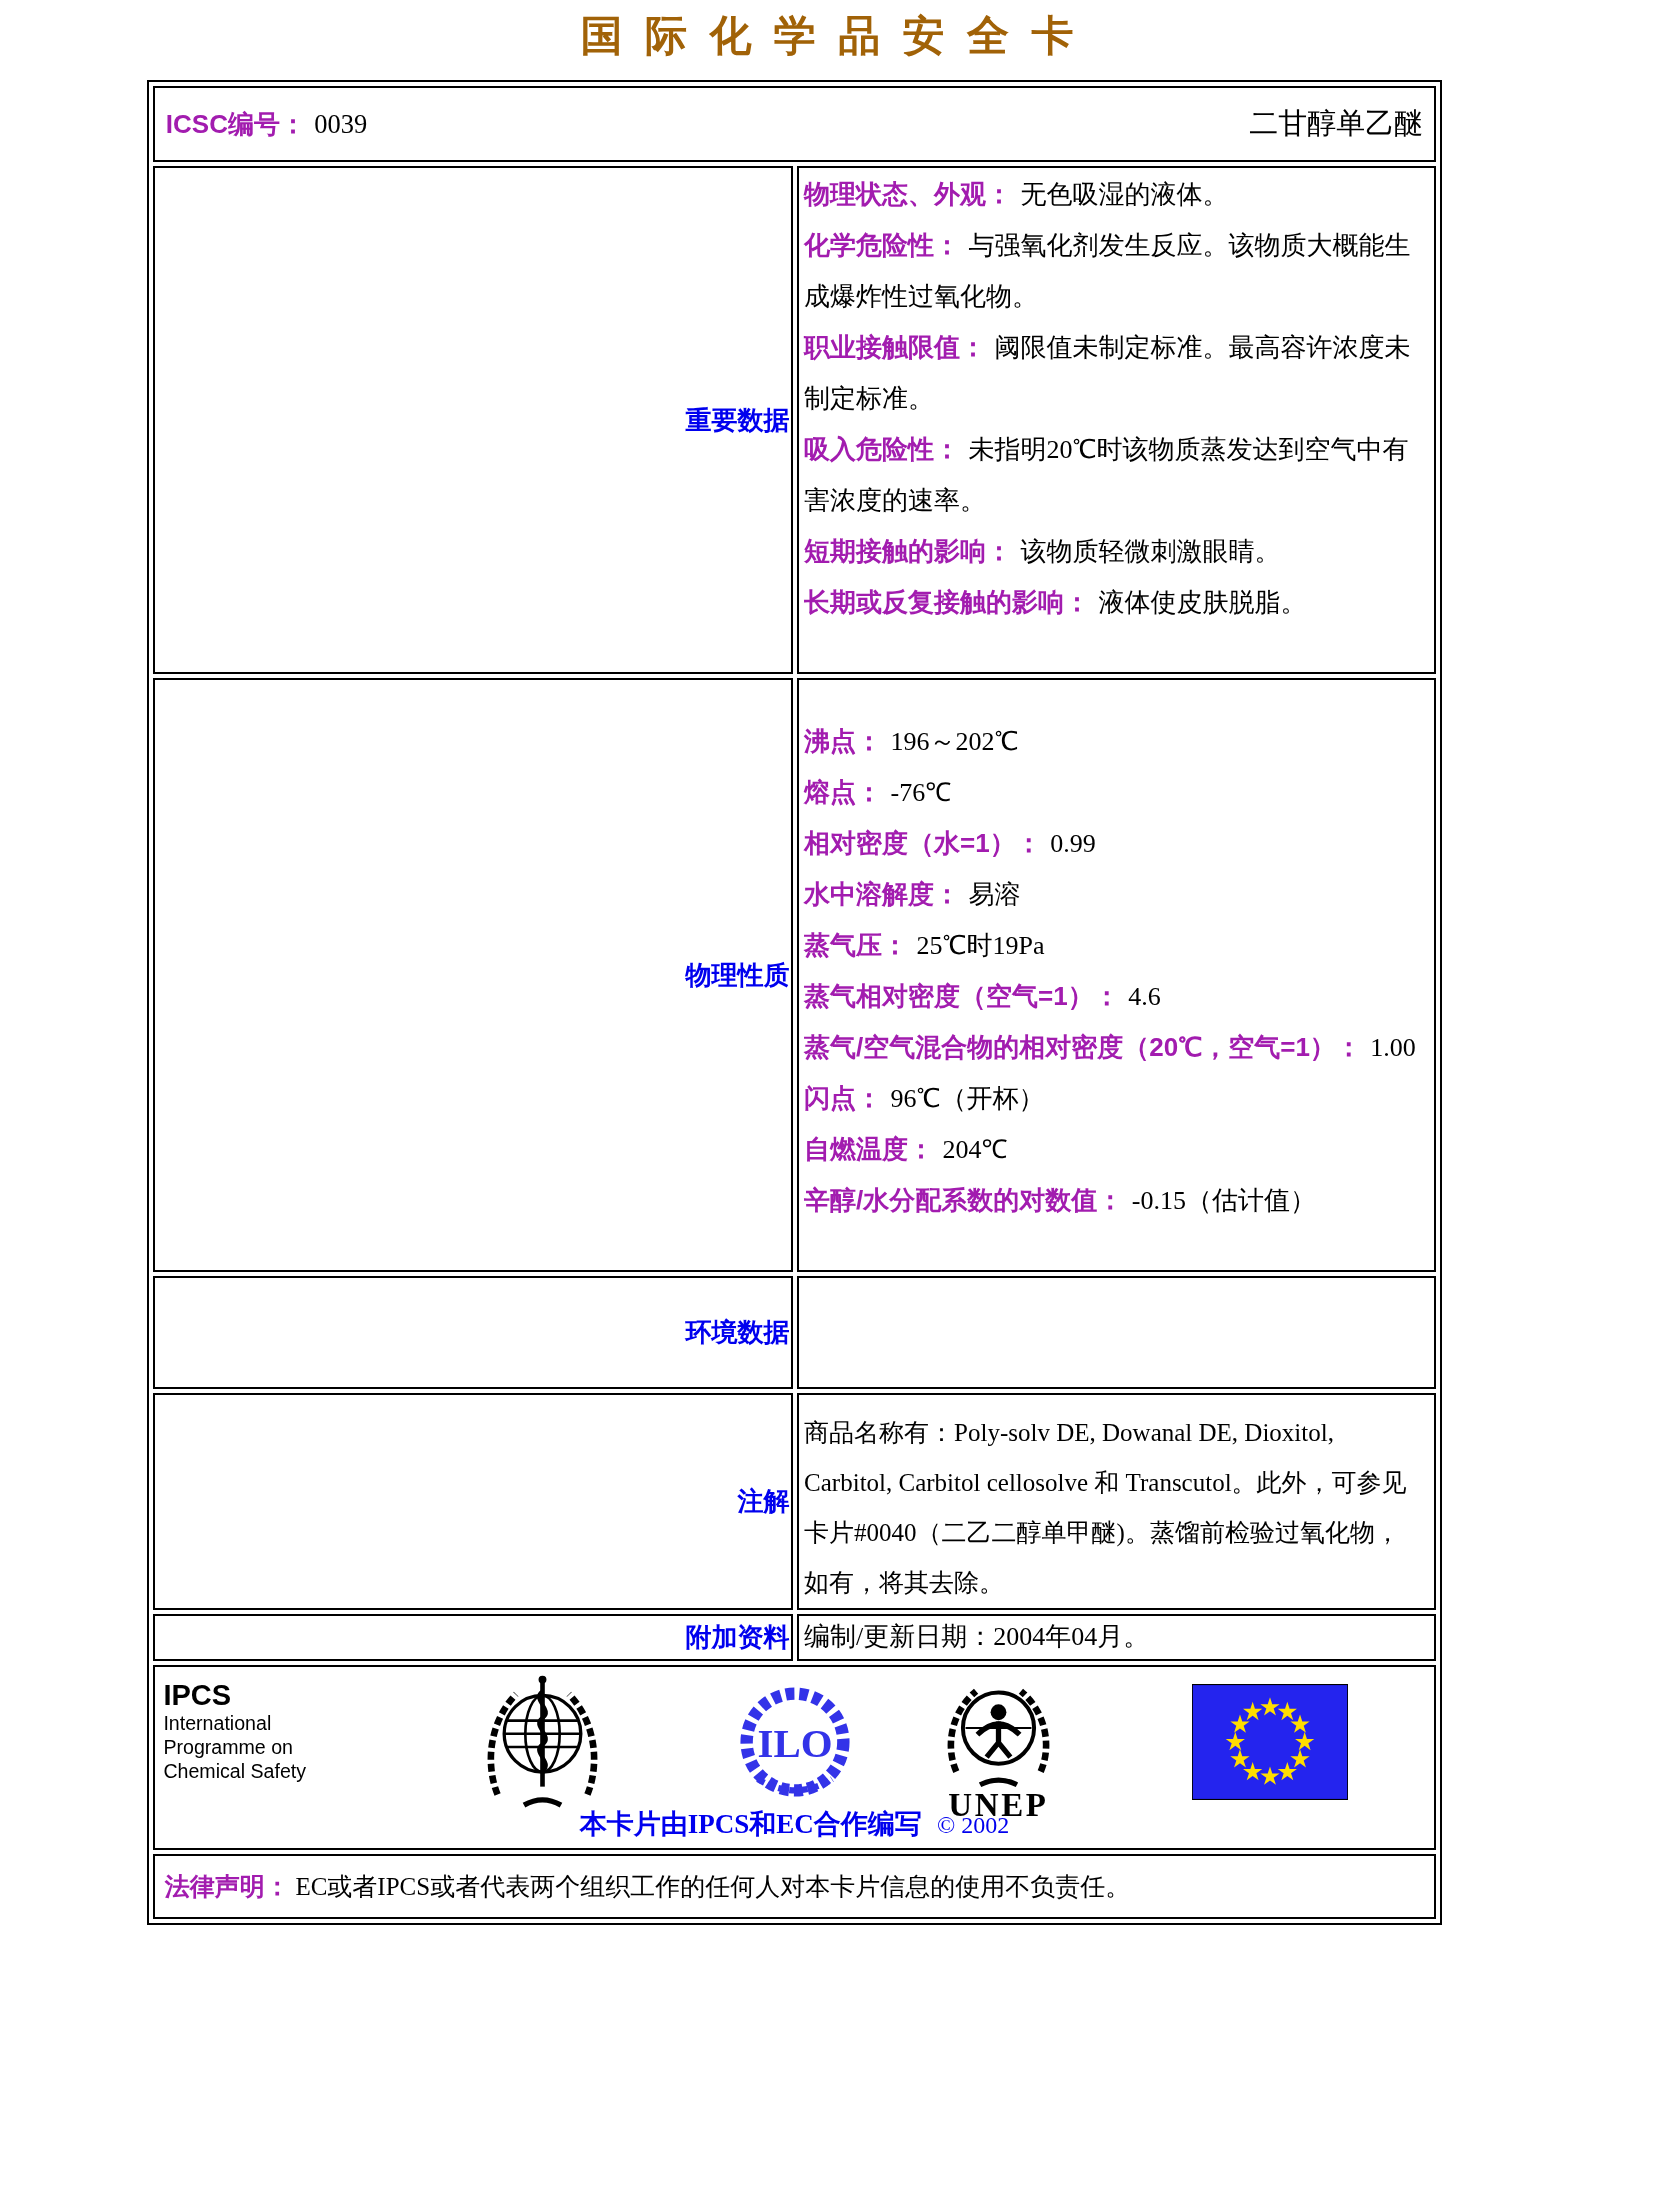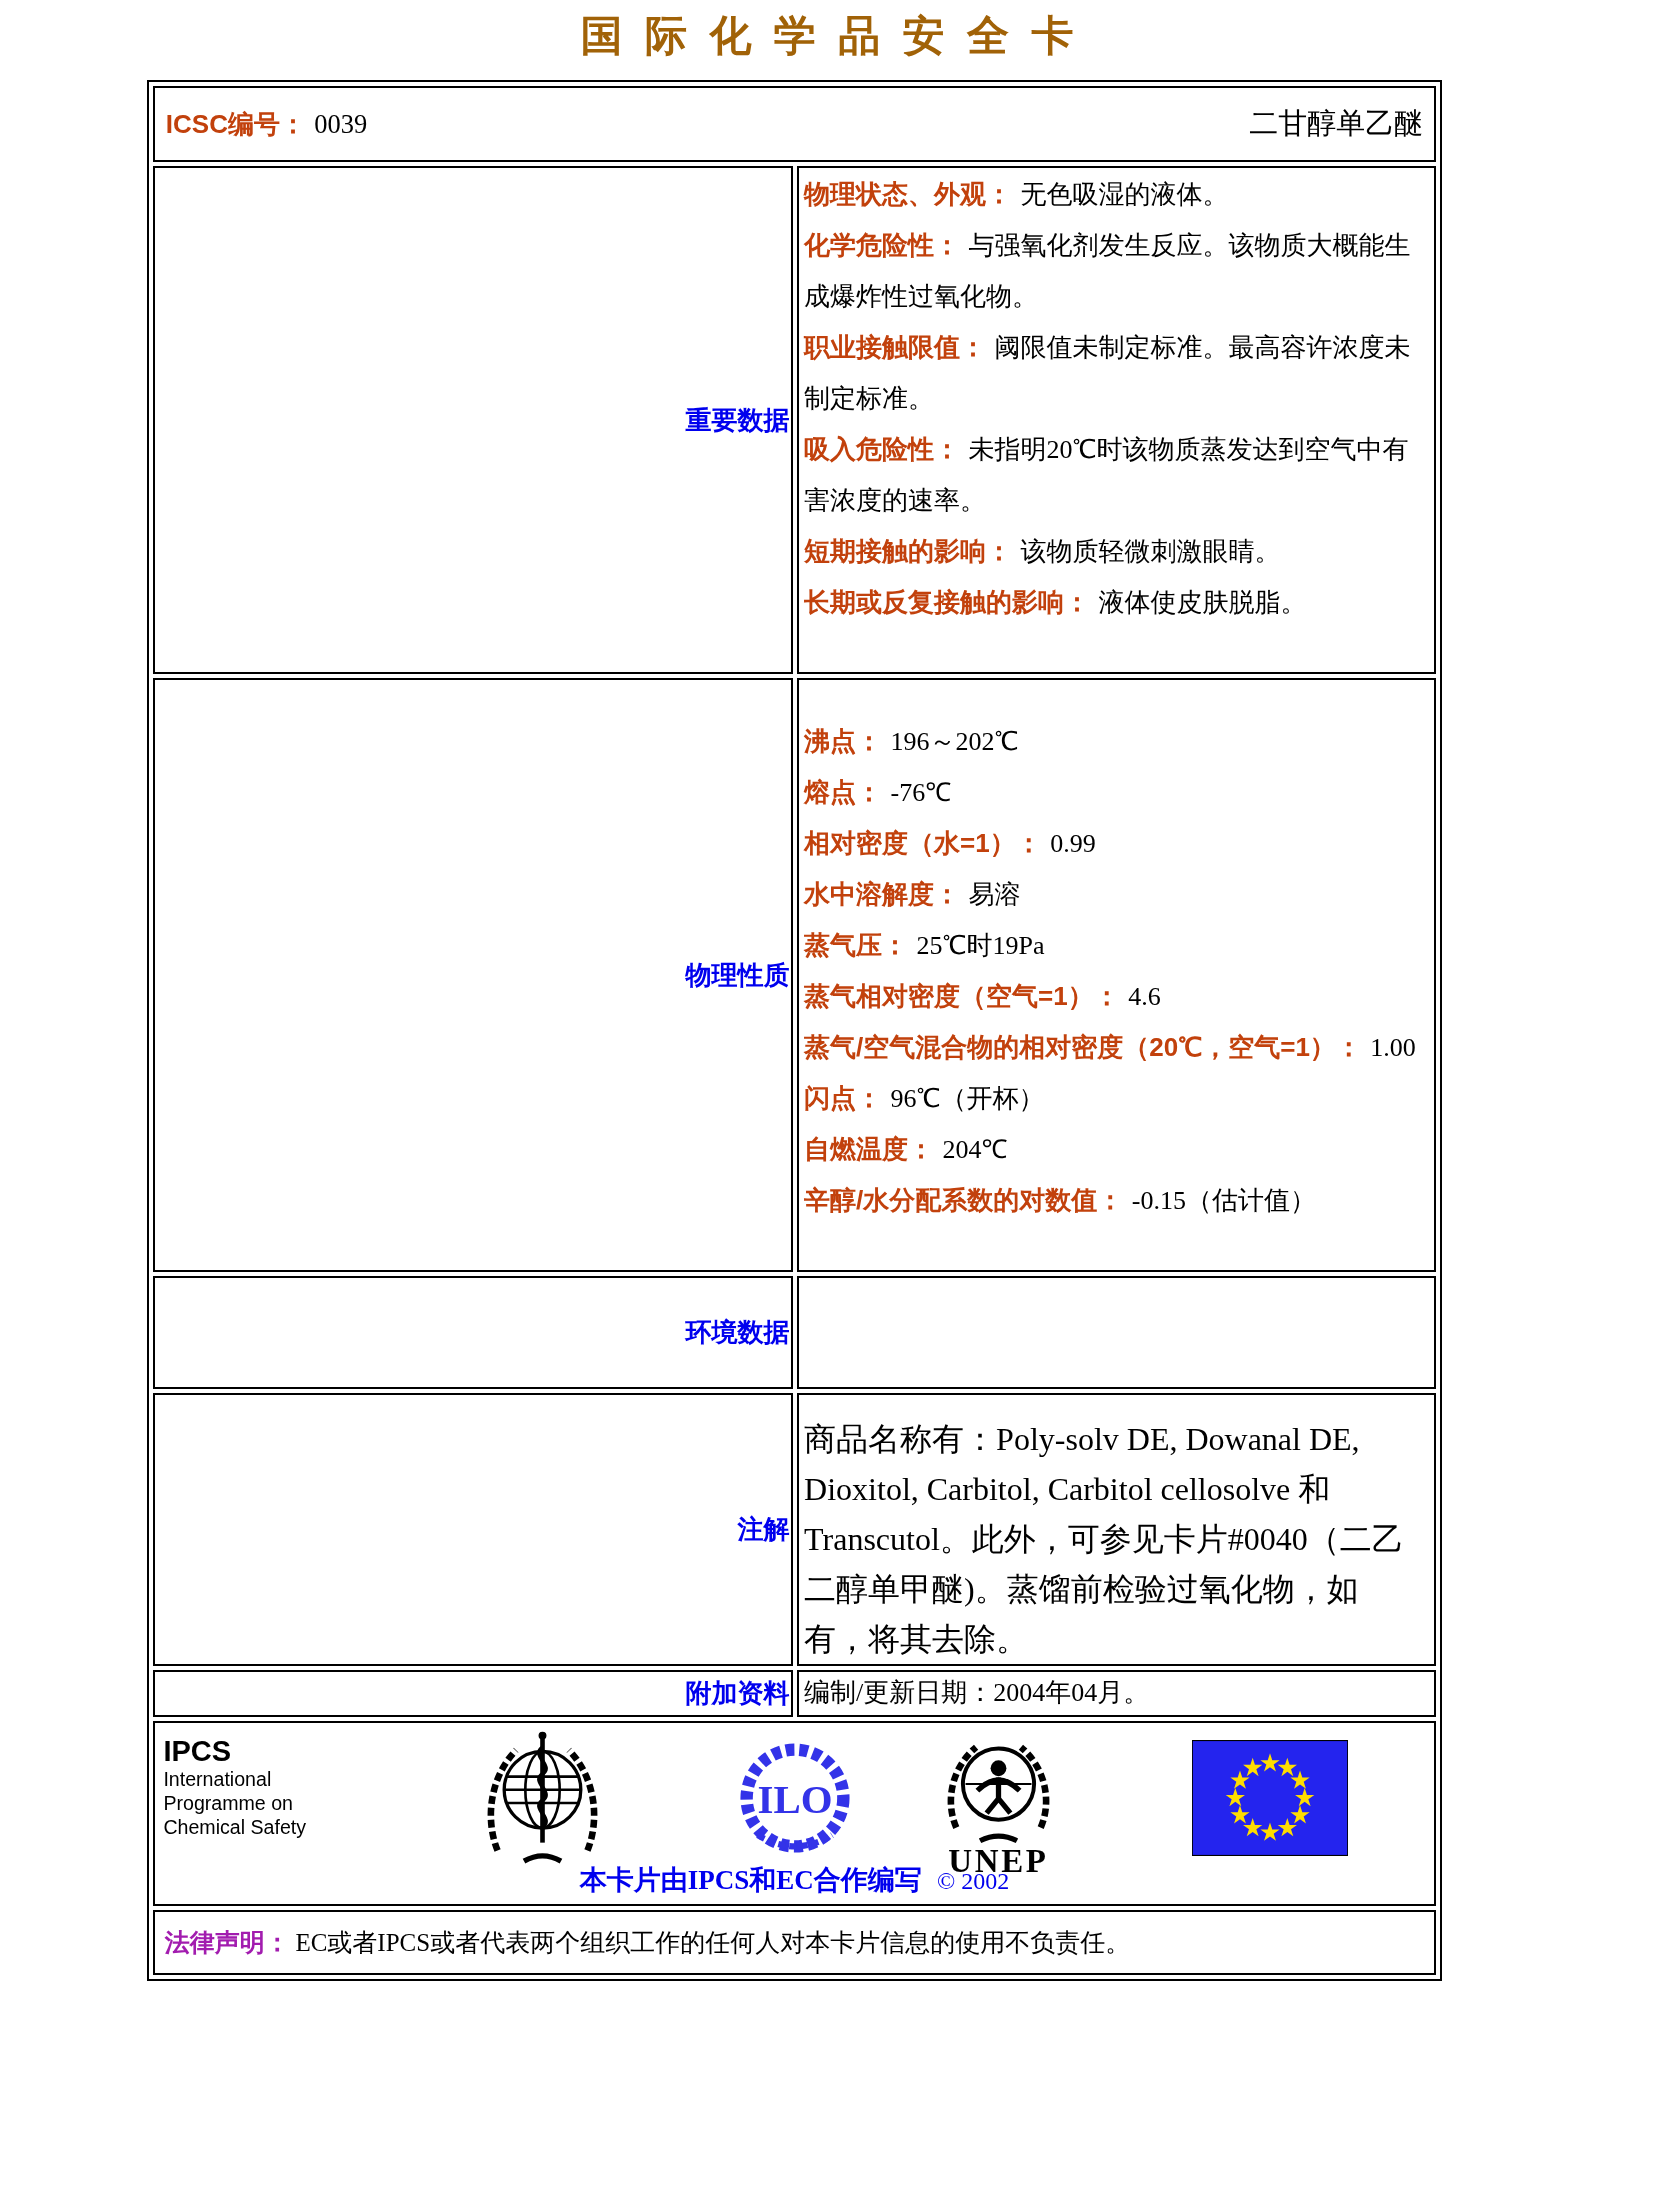--- a/index.html
+++ b/index.html
@@ -10,28 +10,28 @@
         color:#a16207;letter-spacing:22.4px;text-indent:22.4px;}
   table.card{position:absolute;left:147px;top:80px;width:1295px;
         border-collapse:separate;border-spacing:4.9px;border:2.8px solid #000;
         table-layout:fixed;}
   td{border:2.1px solid #000;background:#fff;}
   td.rlabel{width:225px;text-align:right;vertical-align:middle;
         font-family:Liberation Serif, serif;font-weight:bold;
         font-size:26px;color:#0000EE;}
   td.content{vertical-align:top;padding:0 12.6px 0 5.6px;}
   .para{font-size:26px;line-height:51px;}
-  .blabel{font-family:"Liberation Sans", sans-serif;font-weight:bold;color:#c2410c;}
+  .blabel{font-family:"Liberation Sans", sans-serif;font-weight:bold;color:#a21caf;}
   .val{font-family:"Liberation Serif", serif;color:#000;margin-left:8.4px;}
   .hdr-inner{display:flex;justify-content:space-between;align-items:center;
         height:100%;padding:0 9.8px;}
   .hdr-left{font-size:26.5px;}
   .hdr-left .blabel{font-size:26px;}
   .hdr-name{font-size:29px;font-family:"Liberation Serif", serif;}
-  .notes-para{font-size:32px;line-height:50px;padding-top:19px;}
+  .notes-para{font-size:25px;line-height:50px;padding-top:13px;}
   .addl{font-size:26px;line-height:41px;}
   .footer-cell{position:relative;}
   .ipcs-block{position:absolute;left:8.4px;top:12.6px;
         font-family:"Liberation Sans", sans-serif;color:#000;}
   .ipcs-acronym{font-weight:bold;font-size:29px;line-height:31px;}
   .ipcs-line{font-size:19.6px;line-height:24px;}
   .logo{position:absolute;}
   .caption{position:absolute;left:0;right:0;bottom:5.6px;text-align:center;
         color:#0000EE;font-size:27px;}
   .caption-main{font-weight:bold;font-family:"Liberation Serif", serif;}

